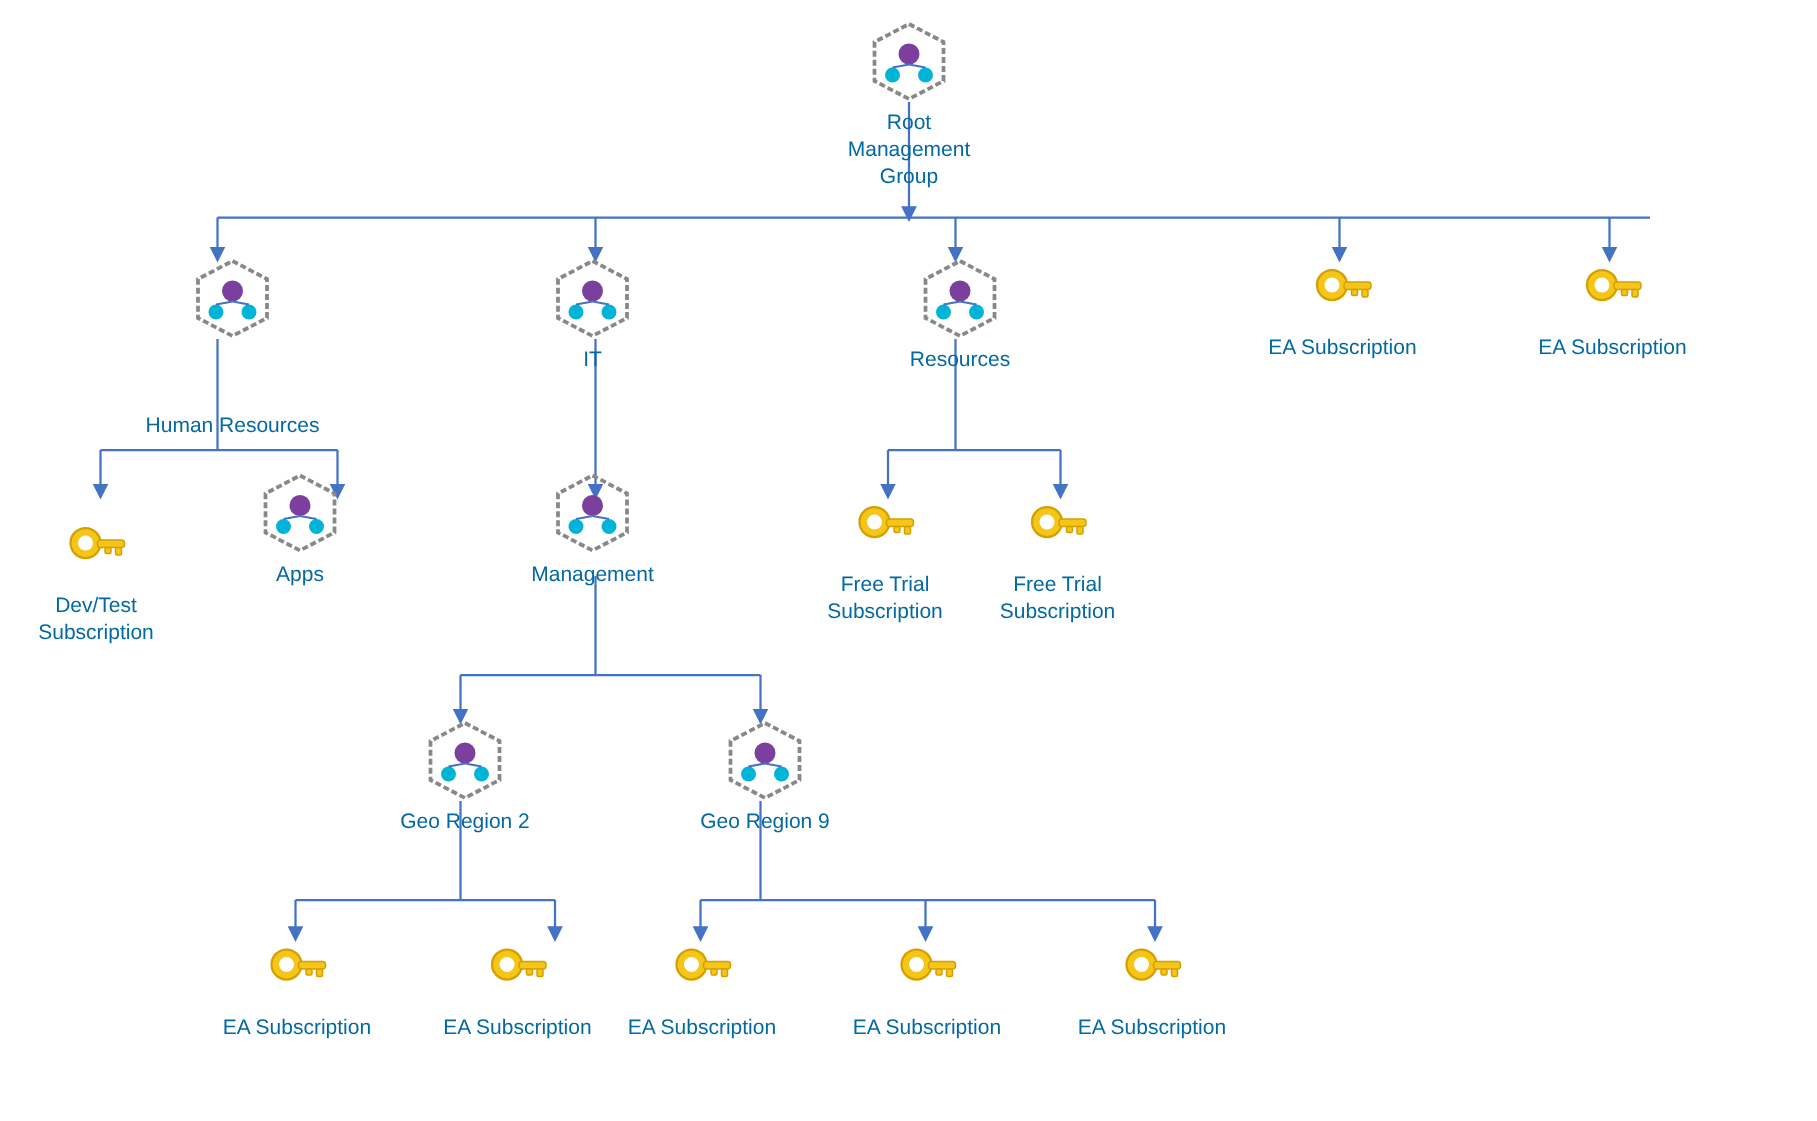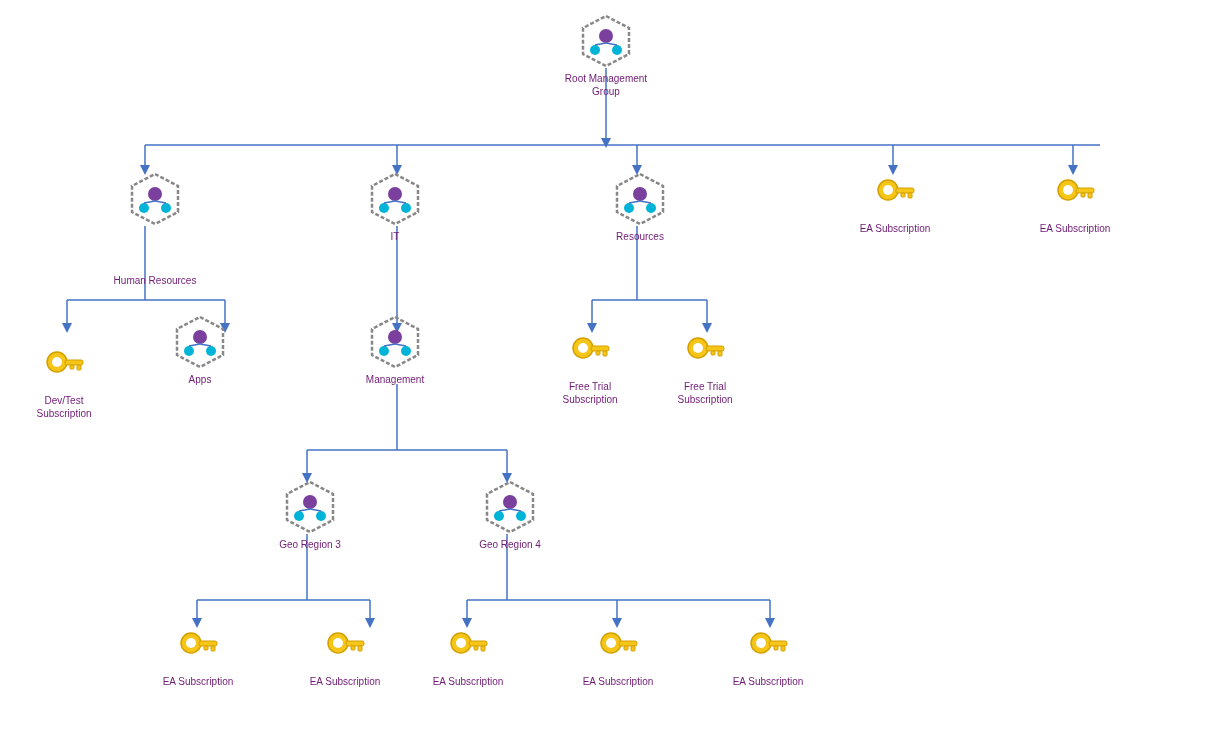--- a/index.html
+++ b/index.html
@@ -26,23 +26,23 @@
     .node {
       position: absolute;
       display: flex;
       flex-direction: column;
       align-items: center;
       text-align: center;
       width: 100px;
     }
     .node-label {
       margin-top: 4px;
-      font-size: 10px;
+      font-size: 14px;
       line-height: 1.3;
-      color: #701a75;
+      color: #0369a1;
     }
     
     .mg-icon {
       width: 54px;
       height: 54px;
     }
     
     .sub-icon {
       width: 46px;
       height: 46px;
@@ -247,33 +247,33 @@
 
   <div class="node" style="left:255px; top:480px; width:110px;">
     <svg class="mg-icon" viewBox="0 0 54 54">
       <polygon points="27,2 50,14 50,40 27,52 4,40 4,14" fill="none" stroke="#888" stroke-width="2.5" stroke-dasharray="4,2"></polygon>
       <circle cx="27" cy="22" r="7" fill="#7B3F9E"></circle>
       <circle cx="16" cy="36" r="5" fill="#00B4D8"></circle>
       <circle cx="38" cy="36" r="5" fill="#00B4D8"></circle>
       <line x1="27" y1="29" x2="16" y2="31" stroke="#00B4D8" stroke-width="1.5"></line>
       <line x1="27" y1="29" x2="38" y2="31" stroke="#00B4D8" stroke-width="1.5"></line>
     </svg>
-    <span class="node-label">Geo Region 3</span>
+    <span class="node-label">Geo Region 2</span>
   </div>
 
   <div class="node" style="left:455px; top:480px; width:110px;">
     <svg class="mg-icon" viewBox="0 0 54 54">
       <polygon points="27,2 50,14 50,40 27,52 4,40 4,14" fill="none" stroke="#888" stroke-width="2.5" stroke-dasharray="4,2"></polygon>
       <circle cx="27" cy="22" r="7" fill="#7B3F9E"></circle>
       <circle cx="16" cy="36" r="5" fill="#00B4D8"></circle>
       <circle cx="38" cy="36" r="5" fill="#00B4D8"></circle>
       <line x1="27" y1="29" x2="16" y2="31" stroke="#00B4D8" stroke-width="1.5"></line>
       <line x1="27" y1="29" x2="38" y2="31" stroke="#00B4D8" stroke-width="1.5"></line>
     </svg>
-    <span class="node-label">Geo Region 4</span>
+    <span class="node-label">Geo Region 9</span>
   </div>
 
   <div class="node" style="left:148px; top:625px; width:100px;">
     <svg class="sub-icon" viewBox="0 0 46 46">
       <circle cx="16" cy="18" r="10" fill="#F5C518" stroke="#D4A000" stroke-width="1.5"></circle>
       <circle cx="16" cy="18" r="5" fill="#fff"></circle>
       <rect x="24" y="16" width="18" height="5" rx="2" fill="#F5C518" stroke="#D4A000" stroke-width="1"></rect>
       <rect x="36" y="21" width="4" height="5" rx="1" fill="#F5C518" stroke="#D4A000" stroke-width="1"></rect>
       <rect x="29" y="21" width="4" height="4" rx="1" fill="#F5C518" stroke="#D4A000" stroke-width="1"></rect>
     </svg>

